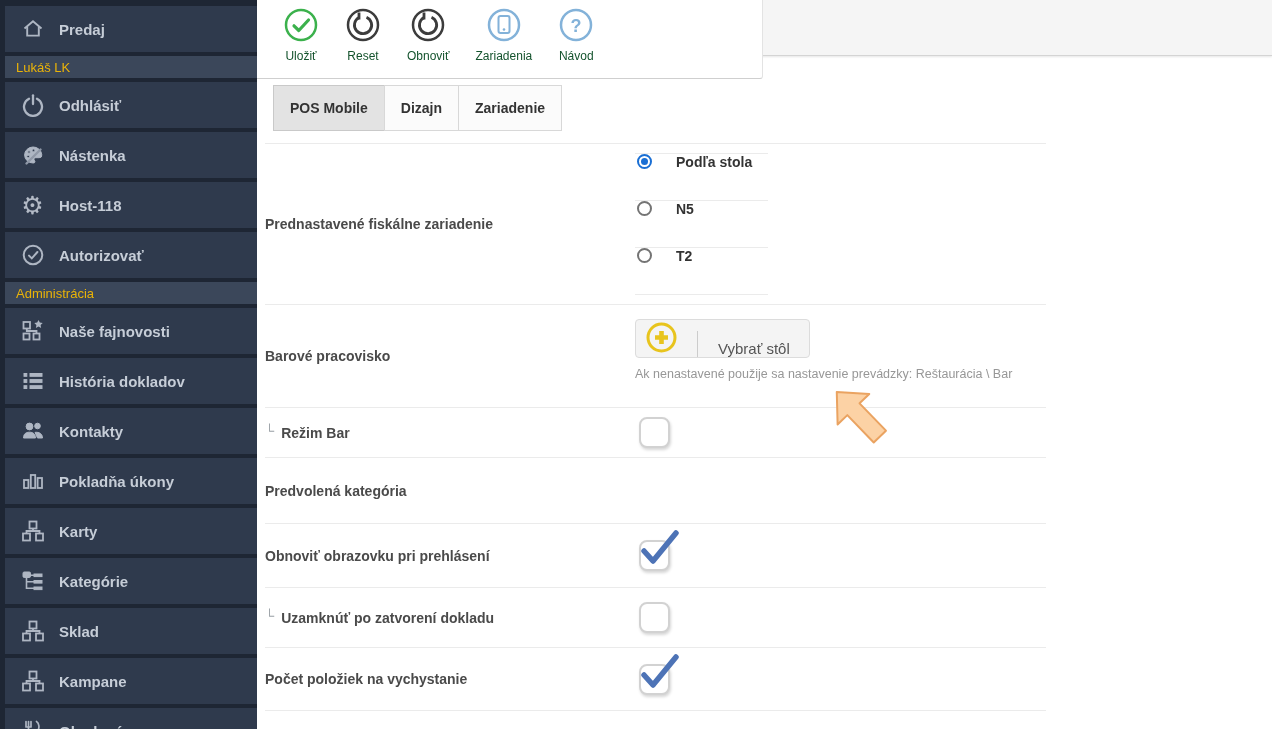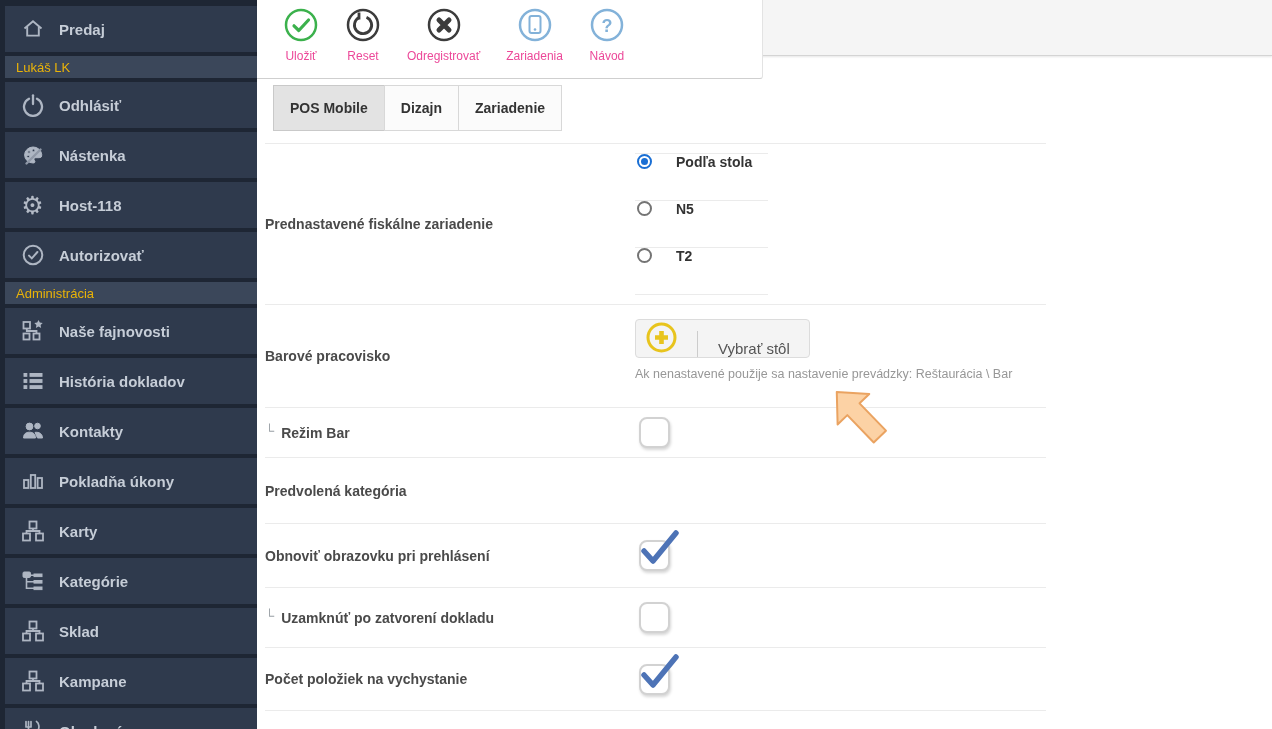--- a/index.html
+++ b/index.html
@@ -24,21 +24,21 @@
   
   .main { position:absolute; left:257px; top:0; width:1015px; height:729px; background:#fff; }
 
   .header-strip { position:absolute; left:0; top:0; right:0; height:56px; background:#f5f5f5;
                   border-bottom:1px solid #d4d4d4; box-shadow:0 1px 2px rgba(0,0,0,0.10); }
   .toolbar-panel { position:absolute; left:0; top:0; width:506px; height:79px; background:#fff;
                    border-bottom:1px solid #cfcfcf; border-right:1px solid #e3e3e3;
                    border-radius:0 0 3px 0; display:flex; align-items:flex-start;
                    padding:7px 0 0 13px; z-index:2; }
   .tb-btn { display:flex; flex-direction:column; align-items:center; padding:0 13px; cursor:pointer; }
-  .tb-btn .tb-label { font-size:12px; color:#ec4899; margin-top:2px; white-space:nowrap; }
+  .tb-btn .tb-label { font-size:12px; color:#14532d; margin-top:2px; white-space:nowrap; }
 
   
   .tabs { position:absolute; left:9px; top:85px; display:flex; z-index:3;margin-left:8px; }
   .tab { height:46px; line-height:44px; padding:0 16px; font-weight:bold; font-size:14px;
          color:#333; background:#fbfbfb; border:1px solid #d8d8d8; margin-left:-1px;
          cursor:pointer; white-space:nowrap; }
   .tab.active { background:#e3e3e3; border-color:#c9c9c9; }
 
   
   .form { position:absolute; left:8px; top:143px; width:781px; border-top:1px solid #ebebeb; }
@@ -274,29 +274,30 @@
       <div class="tb-btn">
         <span>
           <svg width="36" height="36" viewBox="0 0 36 36" fill="none">
             <circle cx="18" cy="18" r="15" stroke="#3c3c3c" stroke-width="2.5"></circle>
             <path d="M14 10.5 A8.6 8.6 0 1 0 21.5 10.2" stroke="#3c3c3c" stroke-width="2.8"></path>
             <path d="M14 5.5 V12.5" stroke="#3c3c3c" stroke-width="2.8"></path>
           </svg></span>
         <span class="tb-label">Reset</span>
       </div>
 
-
       <div class="tb-btn">
         <span>
           <svg width="36" height="36" viewBox="0 0 36 36" fill="none">
             <circle cx="18" cy="18" r="15" stroke="#3c3c3c" stroke-width="2.5"></circle>
-            <path d="M13 13 L23 23 M23 13 L13 23" stroke="#3c3c3c" stroke-width="5" stroke-linecap="round"></path>
+            <path d="M14 10.5 A8.6 8.6 0 1 0 21.5 10.2" stroke="#3c3c3c" stroke-width="2.8"></path>
+            <path d="M14 5.5 V12.5" stroke="#3c3c3c" stroke-width="2.8"></path>
           </svg></span>
-        <span class="tb-label">Odregistrovať</span>
-      </div>
+        <span class="tb-label">Obnoviť</span>
+      </div>
+
 
       <div class="tb-btn">
         <span>
           <svg width="36" height="36" viewBox="0 0 36 36" fill="none">
             <circle cx="18" cy="18" r="15" stroke="#83b2d9" stroke-width="2.5"></circle>
             <rect x="12.5" y="9" width="11" height="17" rx="2" stroke="#83b2d9" stroke-width="2"></rect>
             <circle cx="18" cy="22.5" r="1.3" fill="#83b2d9"></circle>
           </svg></span>
         <span class="tb-label">Zariadenia</span>
       </div>

